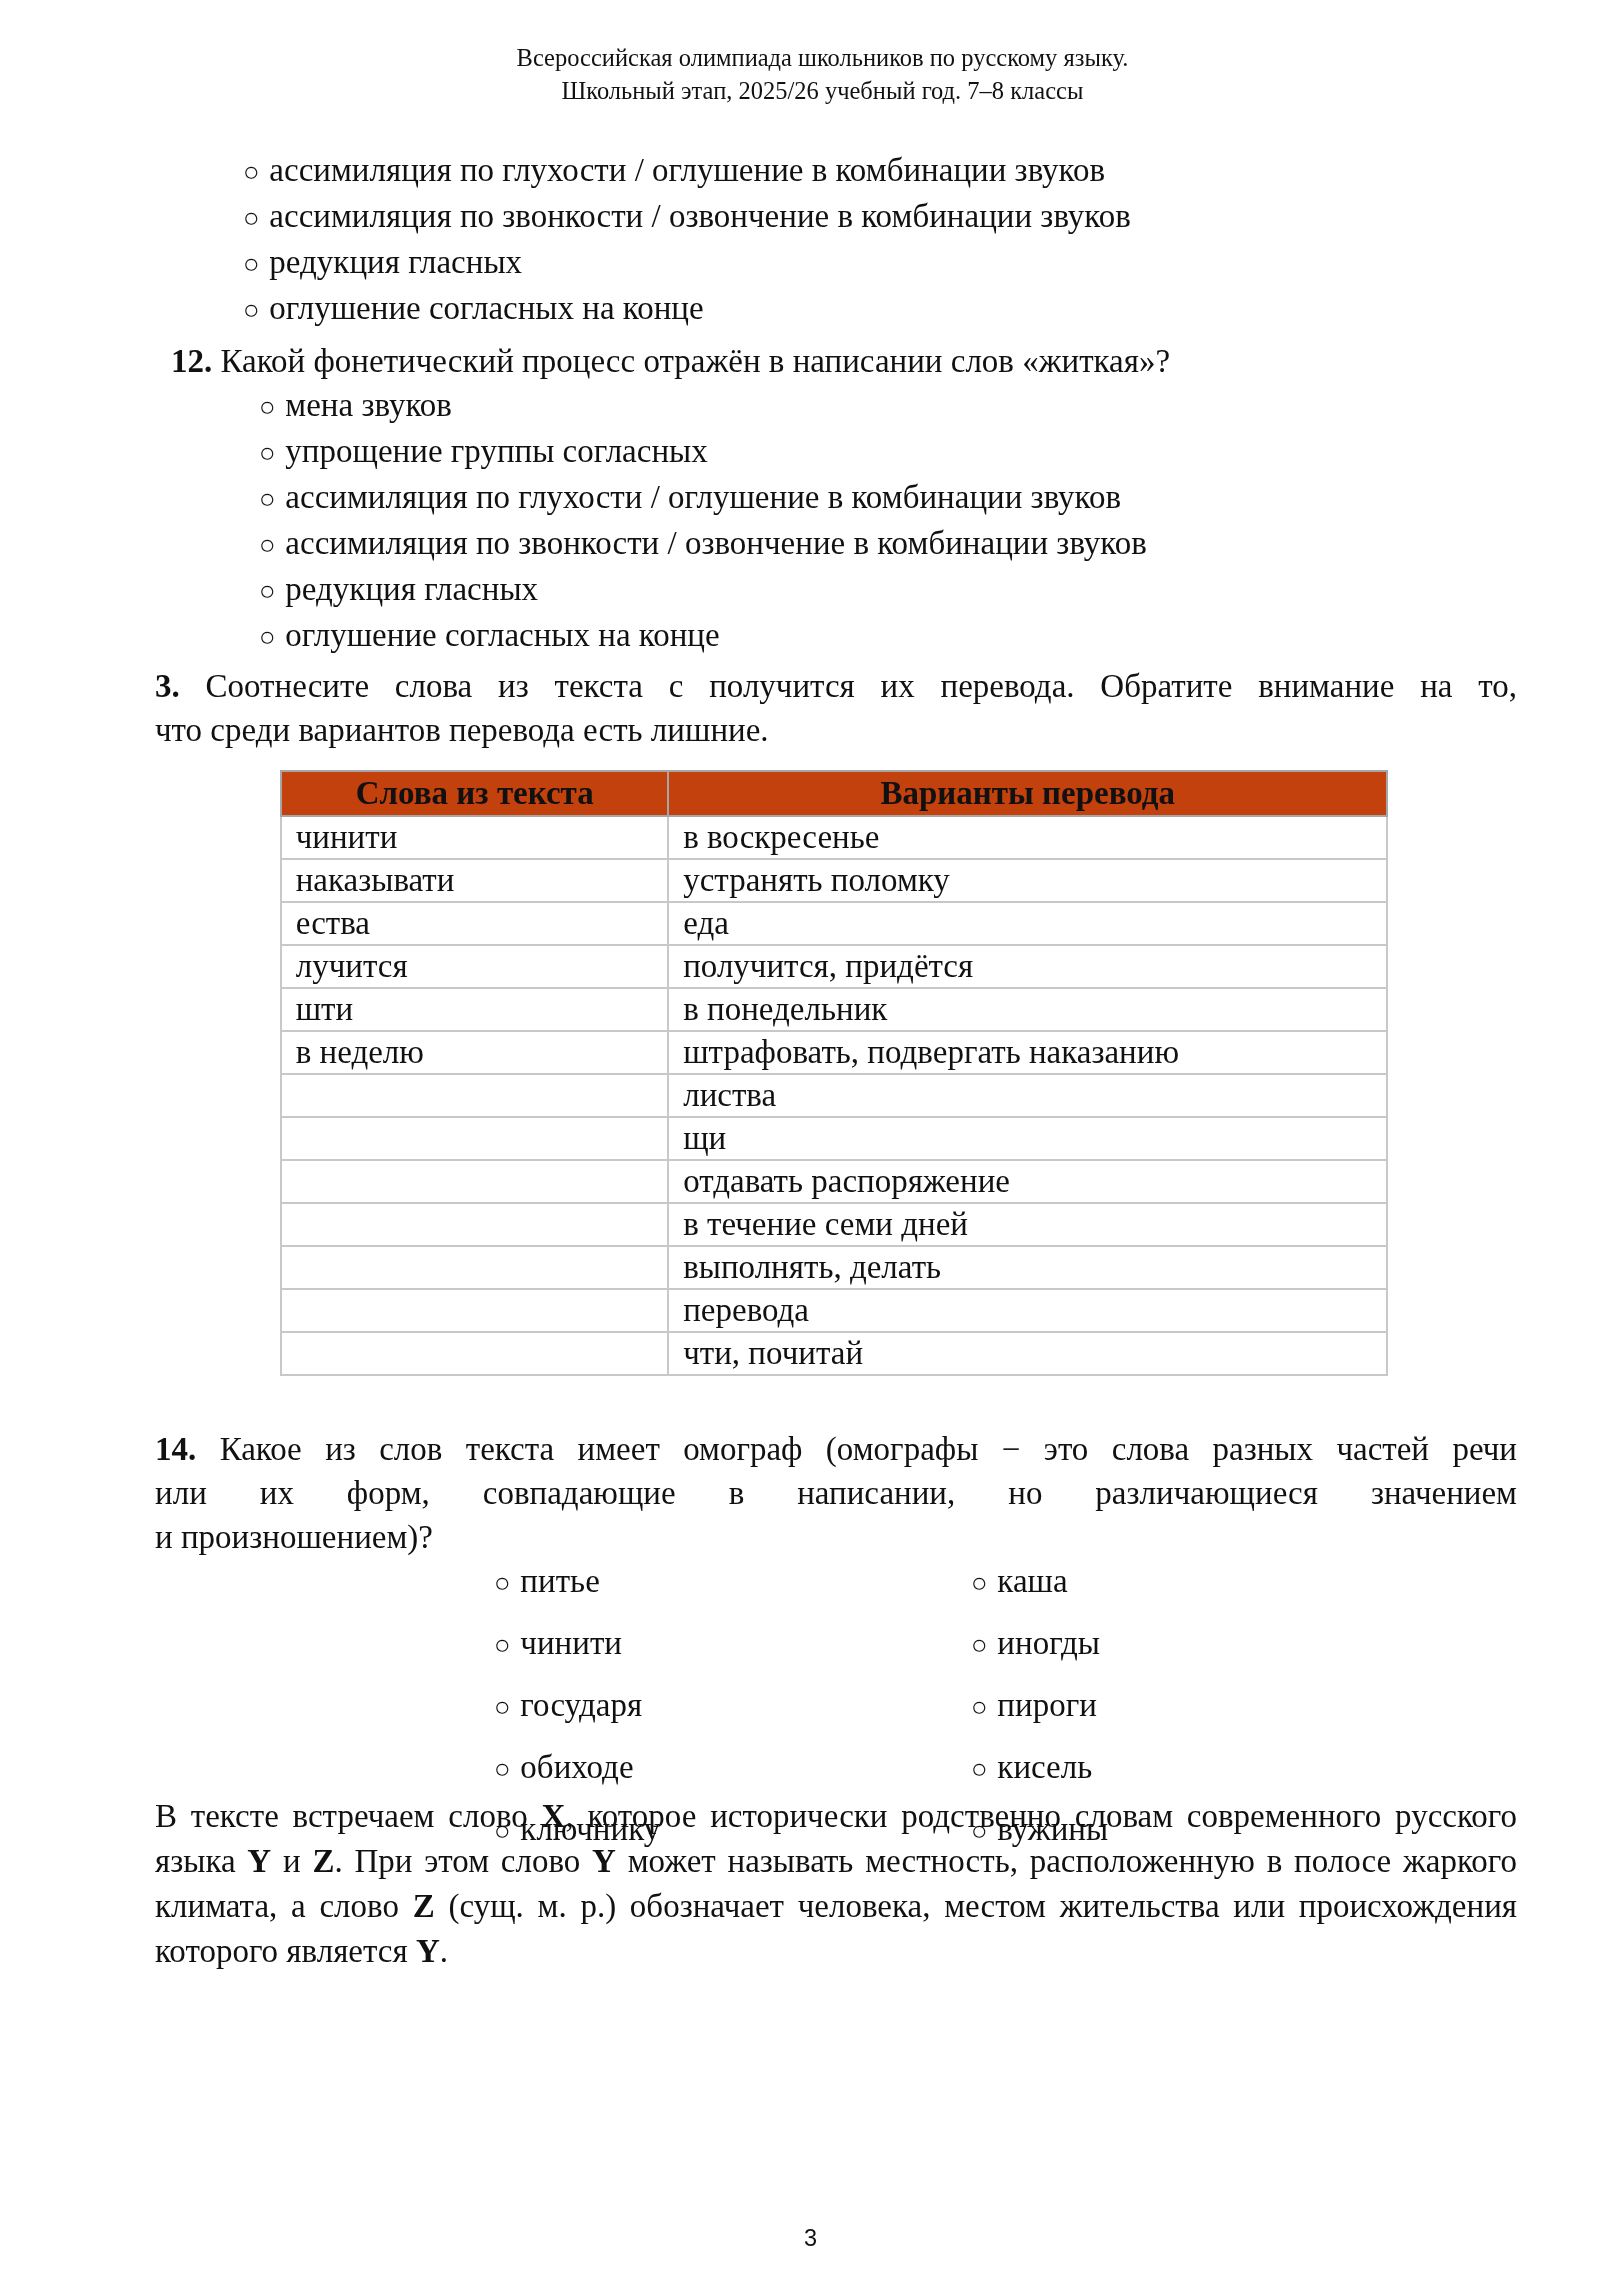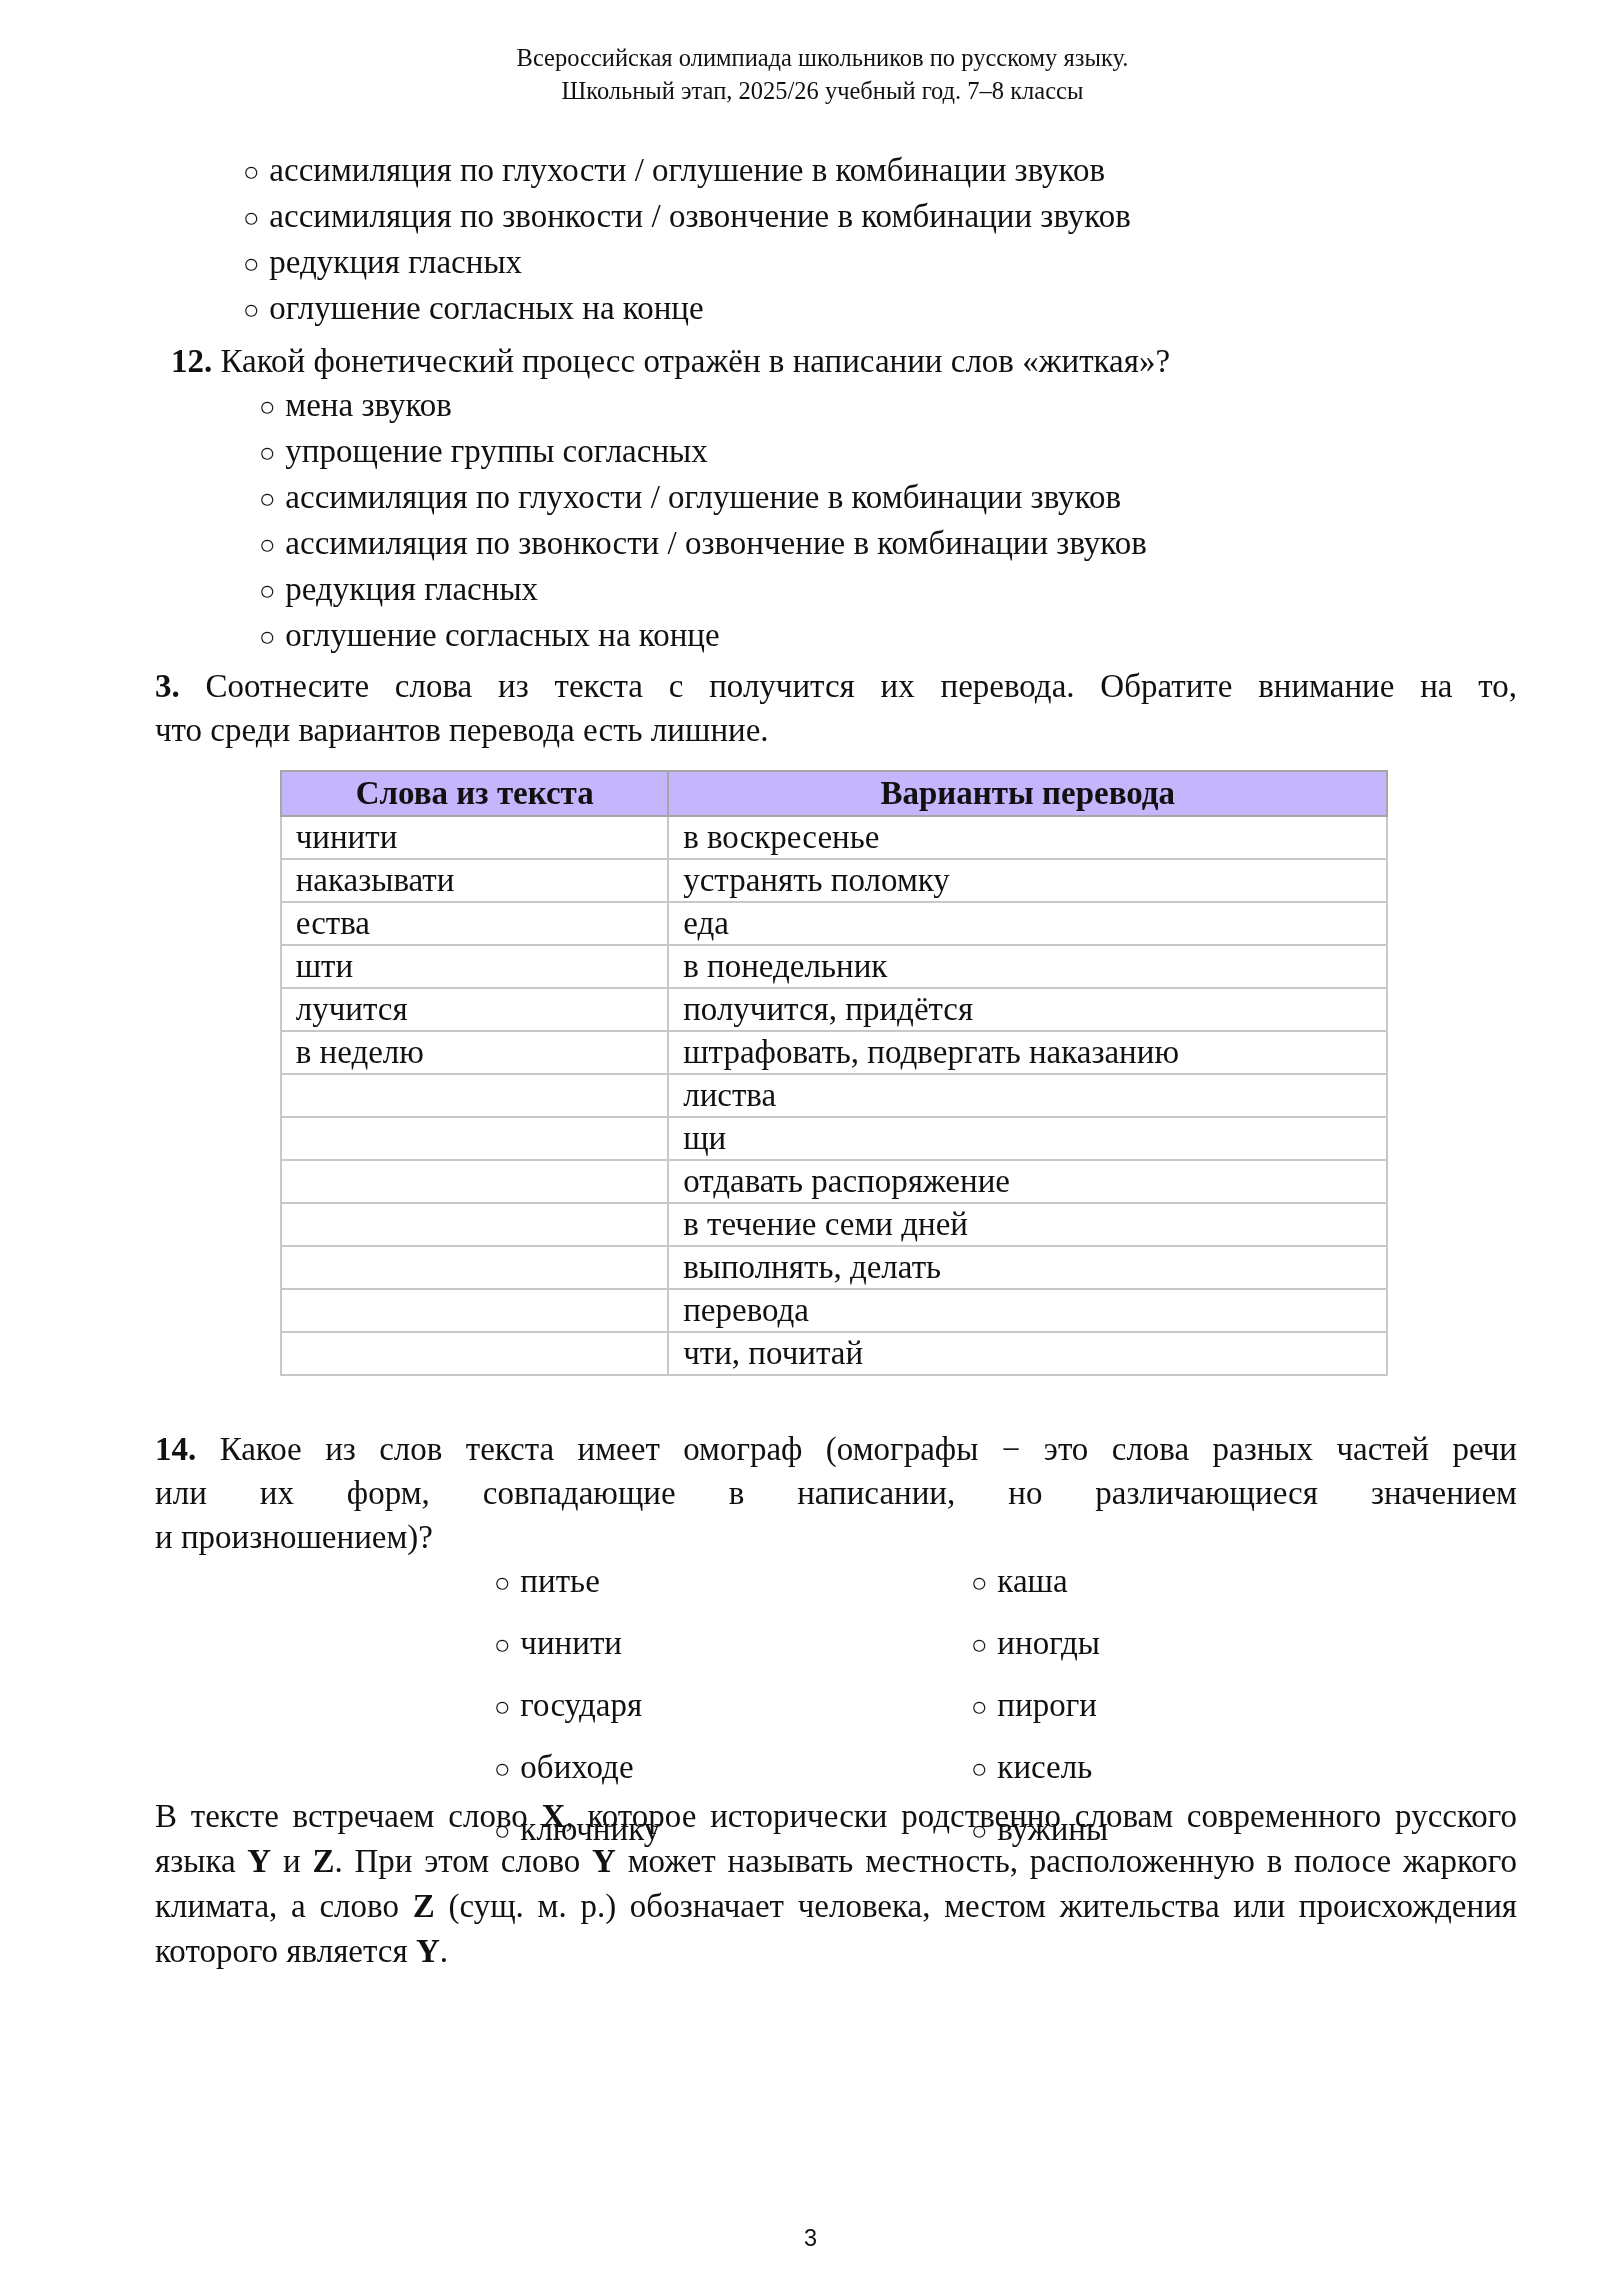--- a/index.html
+++ b/index.html
@@ -18,21 +18,21 @@
   .opts { margin: 0; padding: 0; list-style: none; }
   .opt { line-height: 44px; padding-left: 88px; white-space: nowrap; }
   .bullet { font-size: 27.4px; margin-right: 9.8px; }
   .justify-line { text-align: justify; text-align-last: justify; }
 
   table.match {
     position: absolute; left: 280px; top: 770px;
     border-collapse: collapse; width: 1108px; font-size: 33px;
   }
   table.match th {
-    background: #c4b5fd; font-weight: bold; height: 43px; padding: 0;
+    background: #c2410c; font-weight: bold; height: 43px; padding: 0;
     border: 2px solid #a6a6a6; line-height: 43px;
   }
   table.match td {
     height: 41px; padding: 0 0 0 13.7px; border: 2.9px solid #c8c8c8; line-height: 41px;
     white-space: nowrap;
   }
   table.match col.c1 { width: 388px; }
   table.match col.c2 { width: 719px; }
 
   .omo-grid {
@@ -103,26 +103,26 @@
       </tr>
       <tr>
         <td>наказывати</td>
         <td>устранять поломку</td>
       </tr>
       <tr>
         <td>ества</td>
         <td>еда</td>
       </tr>
       <tr>
+        <td>лучится</td>
+        <td>получится, придётся</td>
+      </tr>
+      <tr>
         <td>шти</td>
         <td>в понедельник</td>
-      </tr>
-      <tr>
-        <td>лучится</td>
-        <td>получится, придётся</td>
       </tr>
       <tr>
         <td>в неделю</td>
         <td>штрафовать, подвергать наказанию</td>
       </tr>
       <tr>
         <td></td>
         <td>листва</td>
       </tr>
       <tr>

